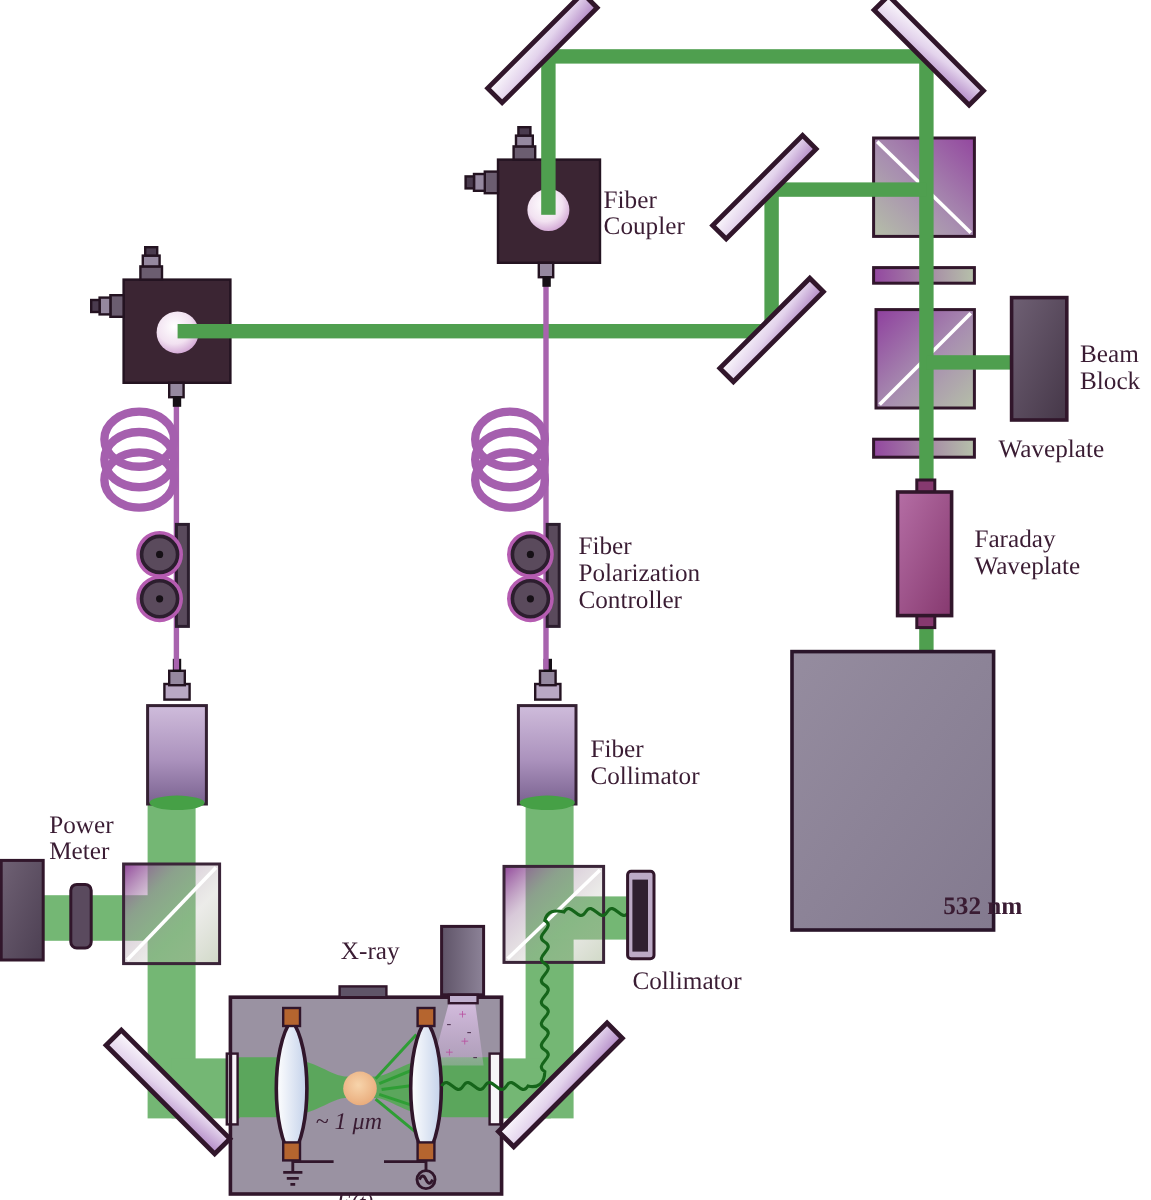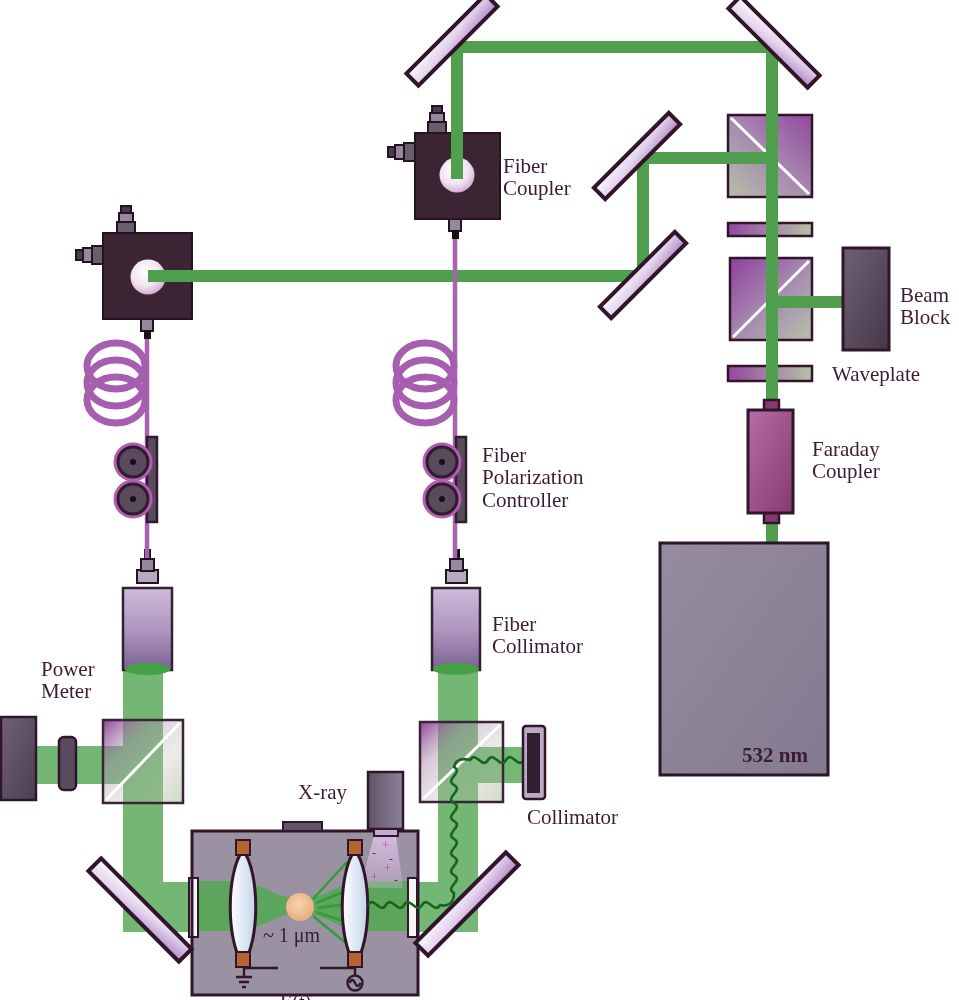--- a/index.html
+++ b/index.html
@@ -1,21 +1,21 @@
 <!DOCTYPE html>
 <html><head>
 <meta charset="utf-8">
 <style>
   html,body{margin:0;padding:0;background:#ffffff;}
   #stage{position:relative;width:959px;height:1000px;background:#ffffff;overflow:hidden;
          font-family:"Liberation Serif", serif;}
   #stage svg{position:absolute;left:0;top:0;}
   .lbl{position:absolute;color:#3a1c33;font-size:21px;line-height:1.06;white-space:pre-line;}
-  .lbl.bold{font-weight:bold;}
-  .lbl.small{font-size:20px;}
+  .lbl.bold{font-weight:bold;margin-left:44px;}
+  .lbl.small{font-size:20px;font-style:italic;}
 </style>
 </head>
 <body>
 
 <div id="stage">
 
 <svg width="959" height="1000" viewBox="0 0 959 1000">
   <defs>
     <linearGradient id="gMirror" x1="0" y1="0" x2="1" y2="1">
       <stop offset="0" stop-color="#fcfafd"></stop>
@@ -302,27 +302,27 @@
     <use href="#knob" transform="translate(415,152) rotate(-90)"></use>
   </g>
 </svg>
 
 <div class="lbl" style="left:503px;top:155px">Fiber
 Coupler</div>
 <div class="lbl" style="left:900px;top:284px">Beam
 Block</div>
 <div class="lbl" style="left:832px;top:363px">Waveplate</div>
 <div class="lbl" style="left:812px;top:438px">Faraday
-Coupler</div>
+Waveplate</div>
 <div class="lbl bold" style="left:742px;top:744px">532 nm</div>
 <div class="lbl" style="left:482px;top:444px">Fiber
 Polarization
 Controller</div>
 <div class="lbl" style="left:492px;top:613px">Fiber
 Collimator</div>
-<div class="lbl" style="left:41px;top:658px">Power
+<div class="lbl" style="left:41px;top:676px">Power
 Meter</div>
 <div class="lbl" style="left:527px;top:806px">Collimator</div>
-<div class="lbl" style="left:298px;top:781px">X-ray</div>
+<div class="lbl" style="left:284px;top:781px">X-ray</div>
 <div class="lbl small" style="left:263px;top:925px">~ 1 μm</div>
 <div class="lbl small" style="left:280px;top:992px">E(t)</div>
 
 </div>
 
 </body></html>

